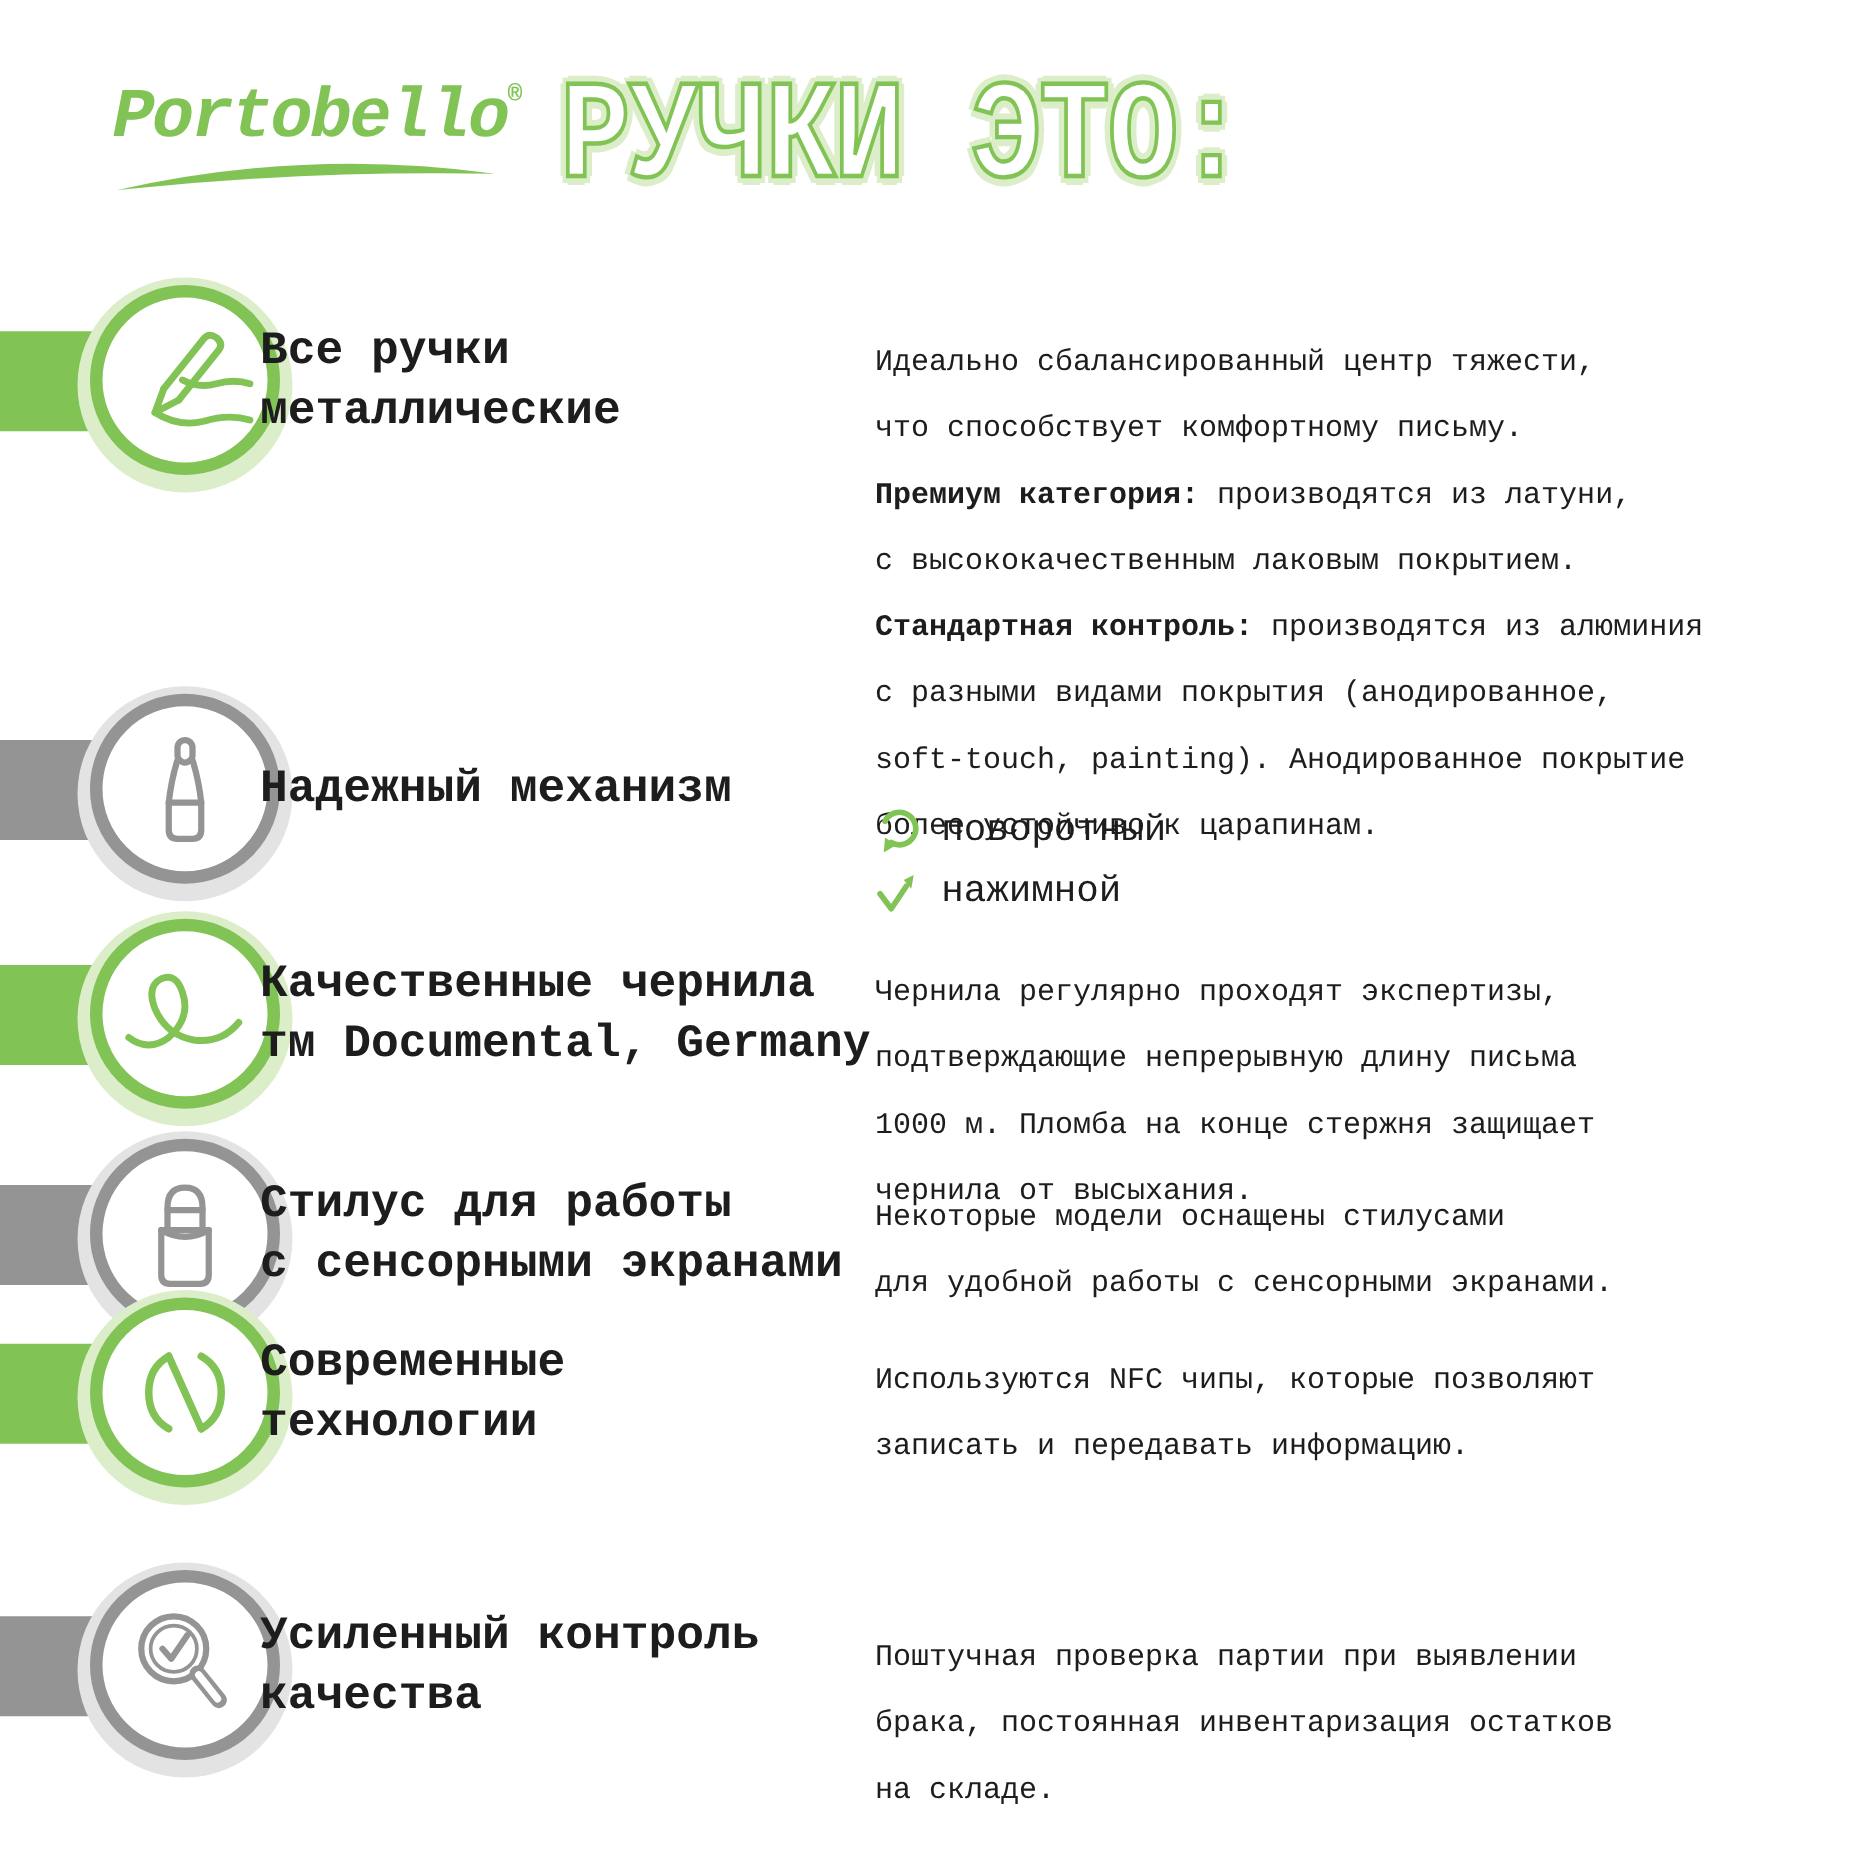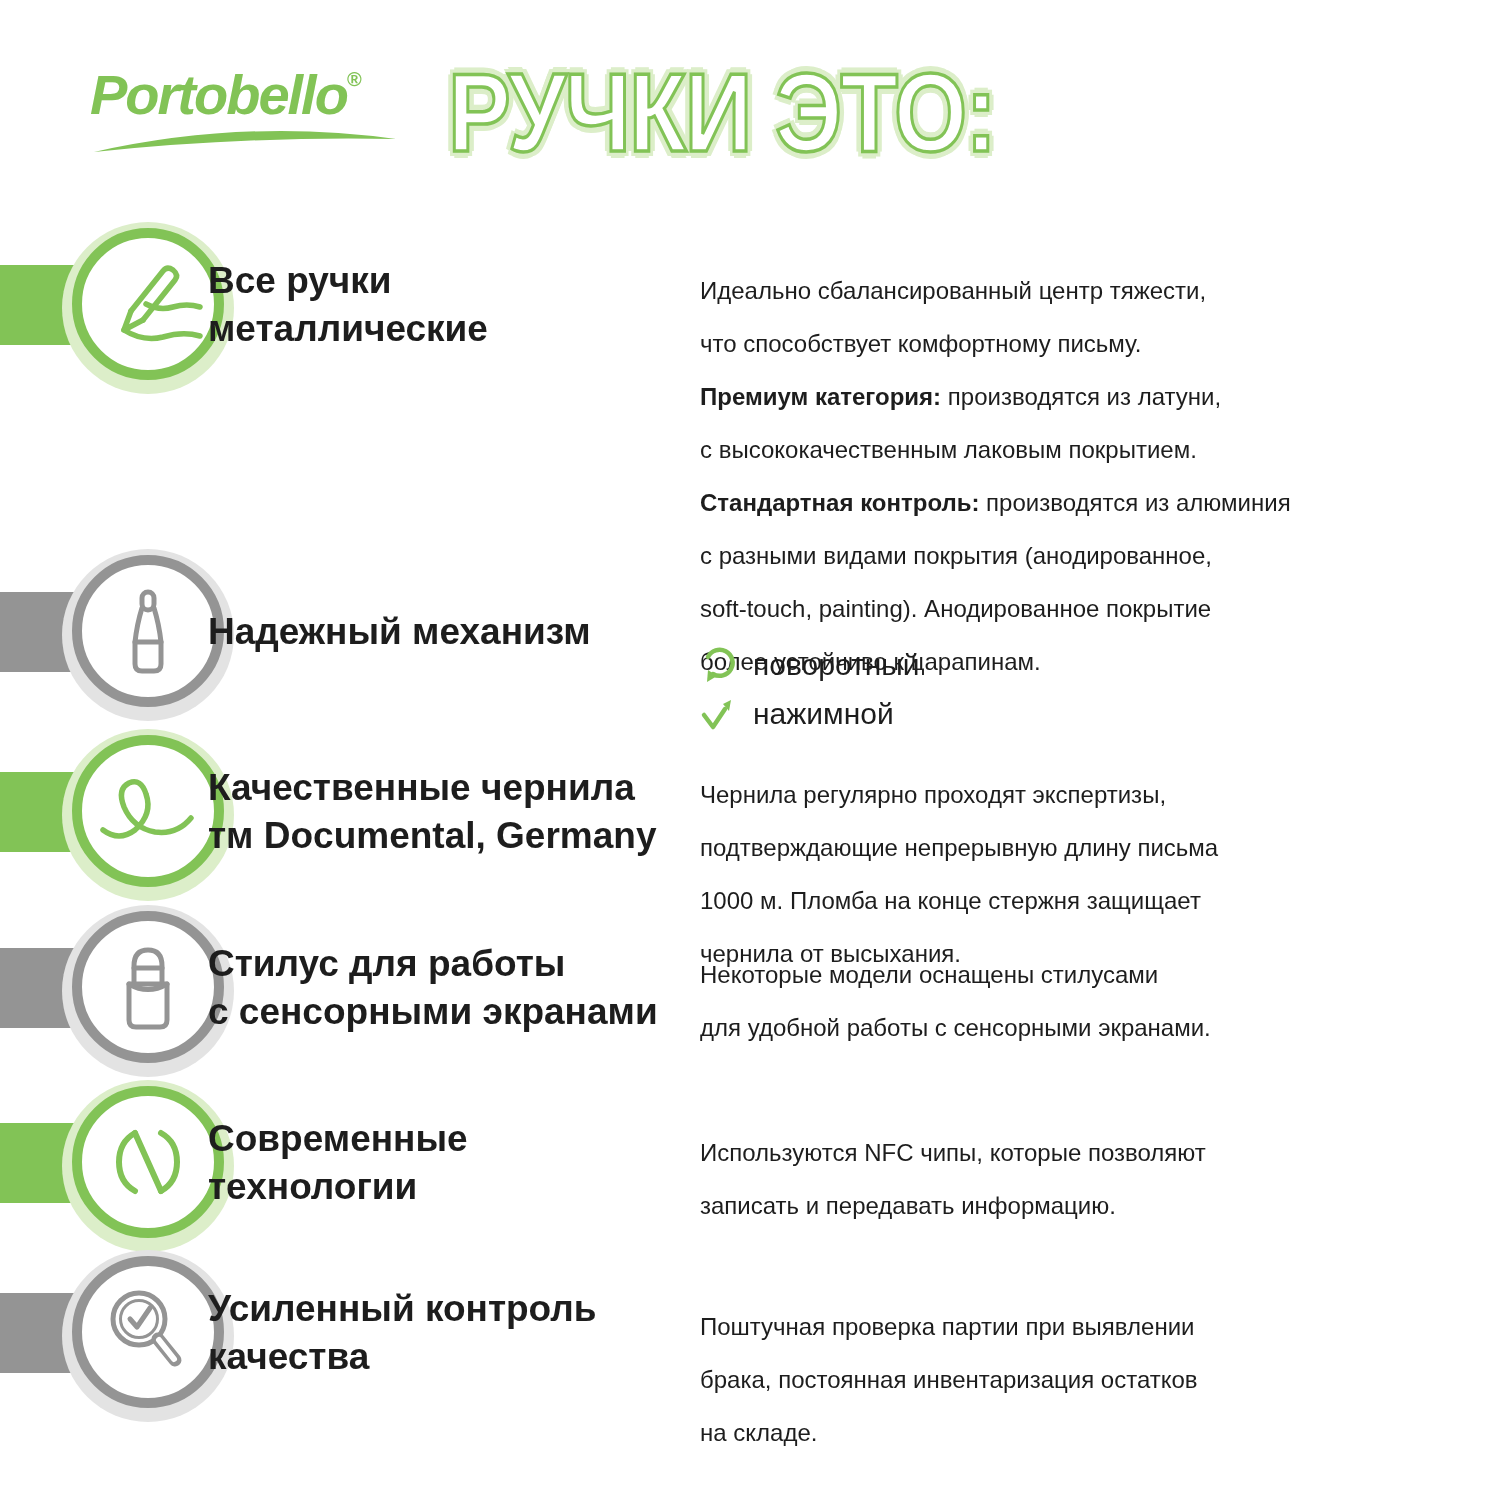--- a/index.html
+++ b/index.html
@@ -1,17 +1,17 @@
 <!DOCTYPE html>
 <html><head>
 <meta charset="utf-8">
 <style>
   * { margin:0; padding:0; box-sizing:border-box; }
   html,body { width:1500px; height:1500px; background:#ffffff; font-family:"Liberation Sans", sans-serif; }
-  .page { position:relative; width:1500px; height:1500px; overflow:hidden; background:#fff; }
+  .page { position:relative; width:1500px; height:1500px; overflow:hidden; background:#fff;font-family:Liberation Mono, monospace; }
 
   
   .logo-wrap { position:absolute; left:90px; top:62px; width:320px; }
   .logo-text { font-size:56px; font-weight:700; font-style:italic; color:var(--green); letter-spacing:-2px; white-space:nowrap; }
   .logo-reg { font-size:20px; vertical-align:28px; font-style:normal; }
   .logo-swoosh { position:absolute; left:0; top:64px; }
   .big-title { position:absolute; left:448px; top:48px; font-size:112px; font-weight:700; letter-spacing:-2px;
     color:#ffffff; -webkit-text-stroke:3.5px var(--green);
     text-shadow: 0 0 6px var(--halo-green), 0 0 6px var(--halo-green),
                  5px 5px 0 var(--halo-green), -5px 5px 0 var(--halo-green),
@@ -140,21 +140,21 @@
           <path d="M36 52 Q55 63 74 52"></path>
         </svg>
       </div>
     </div>
     <div class="row-title">Стилус для работы
 с сенсорными экранами</div>
     <div class="row-desc" style="top:55px">Некоторые модели оснащены стилусами
 для удобной работы с сенсорными экранами.</div>
   </div>
 
-  <div class="row theme-green" style="top:1068px">
+  <div class="row theme-green" style="top:1020px">
     <div class="bar"></div>
     <div class="halo">
       <div class="circle">
         <svg width="110" height="110" viewBox="0 0 110 110" fill="none" stroke-width="6" stroke-linecap="round">
           <path d="M42 26 Q26 35 26 55 Q26 75 42 84"></path>
           <path d="M42 26 L68 84"></path>
           <path d="M68 84 Q84 75 84 55 Q84 35 68 26"></path>
         </svg>
       </div>
     </div>

